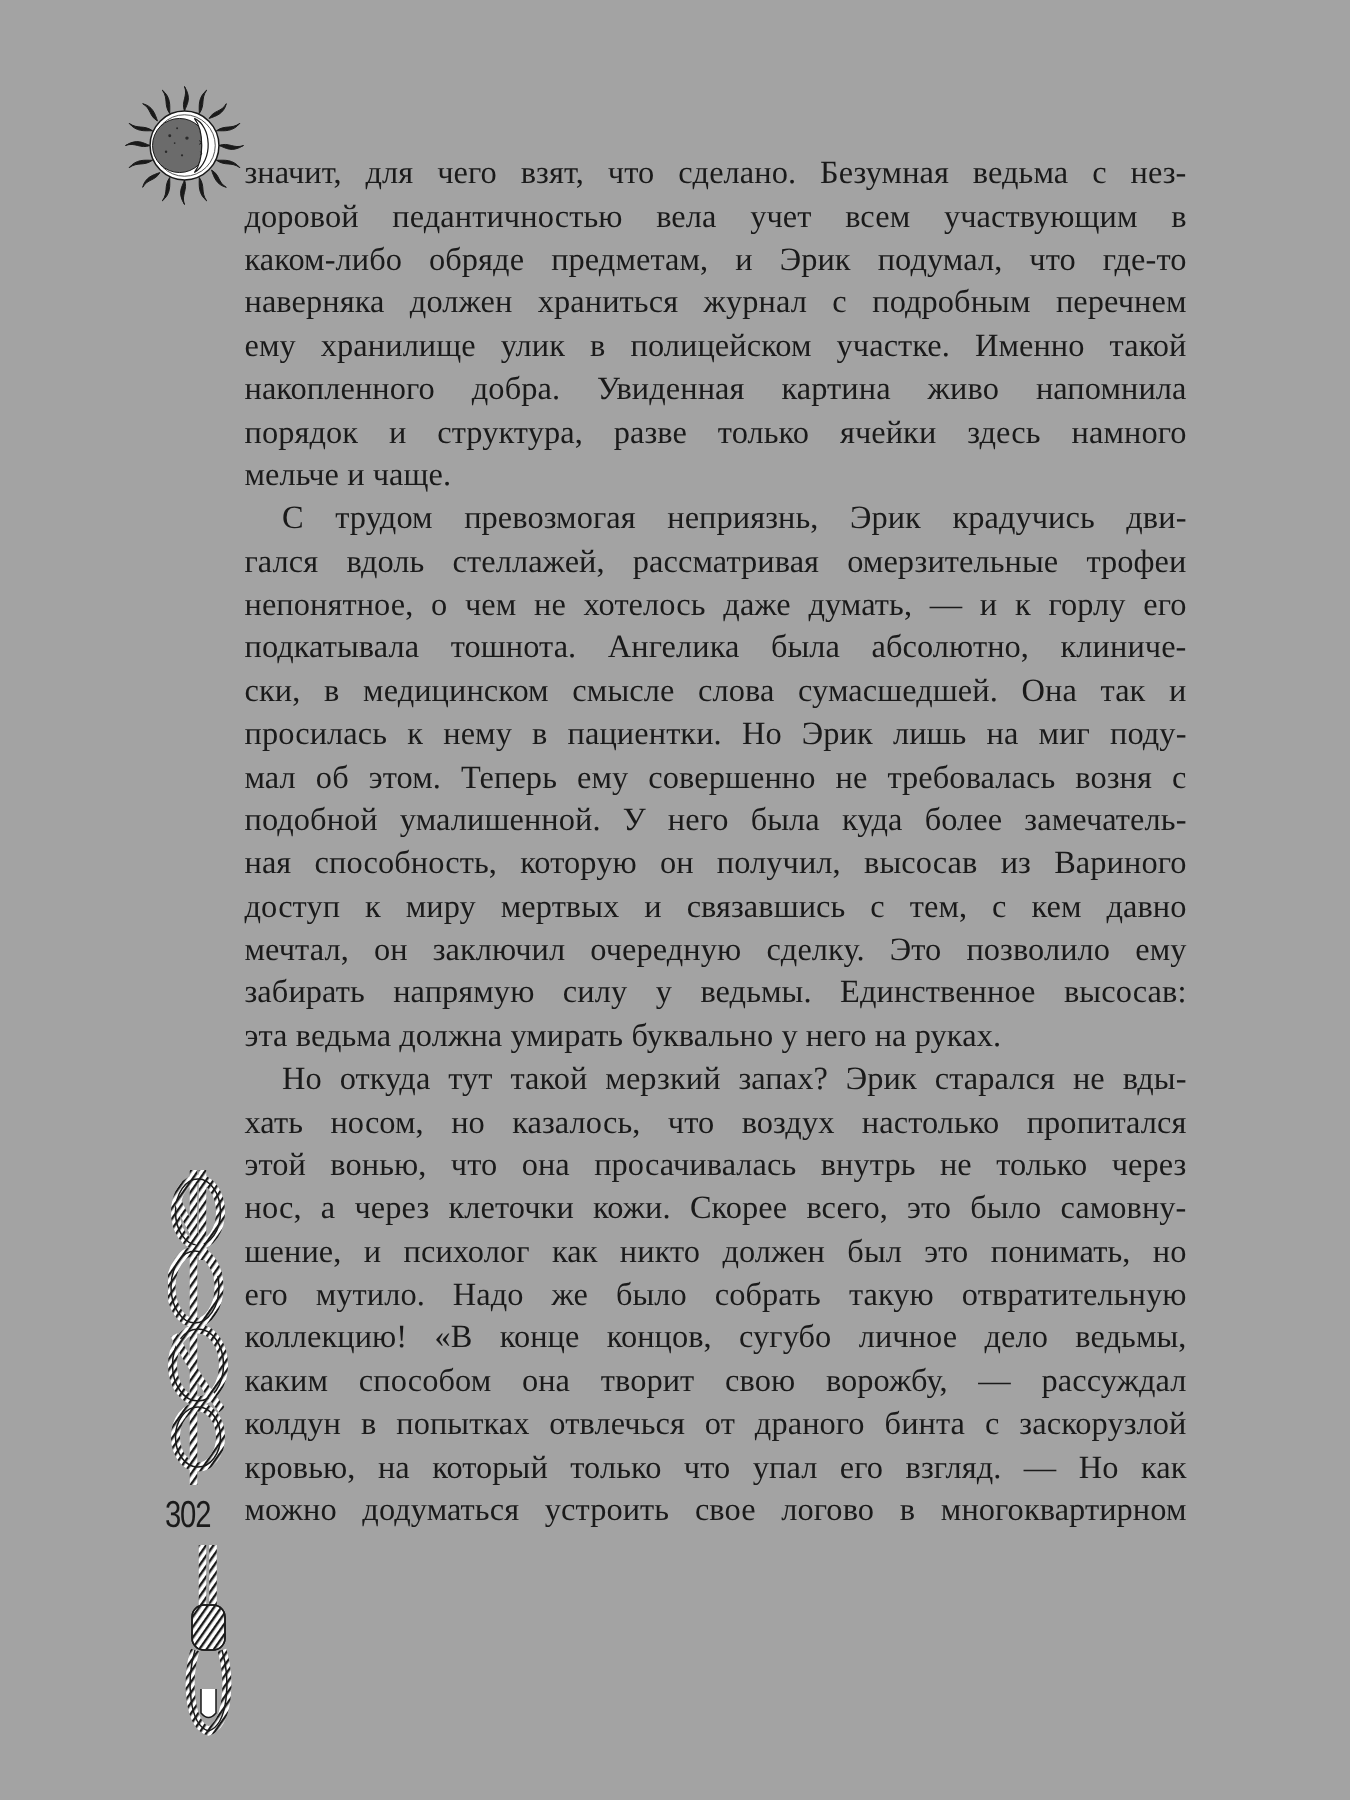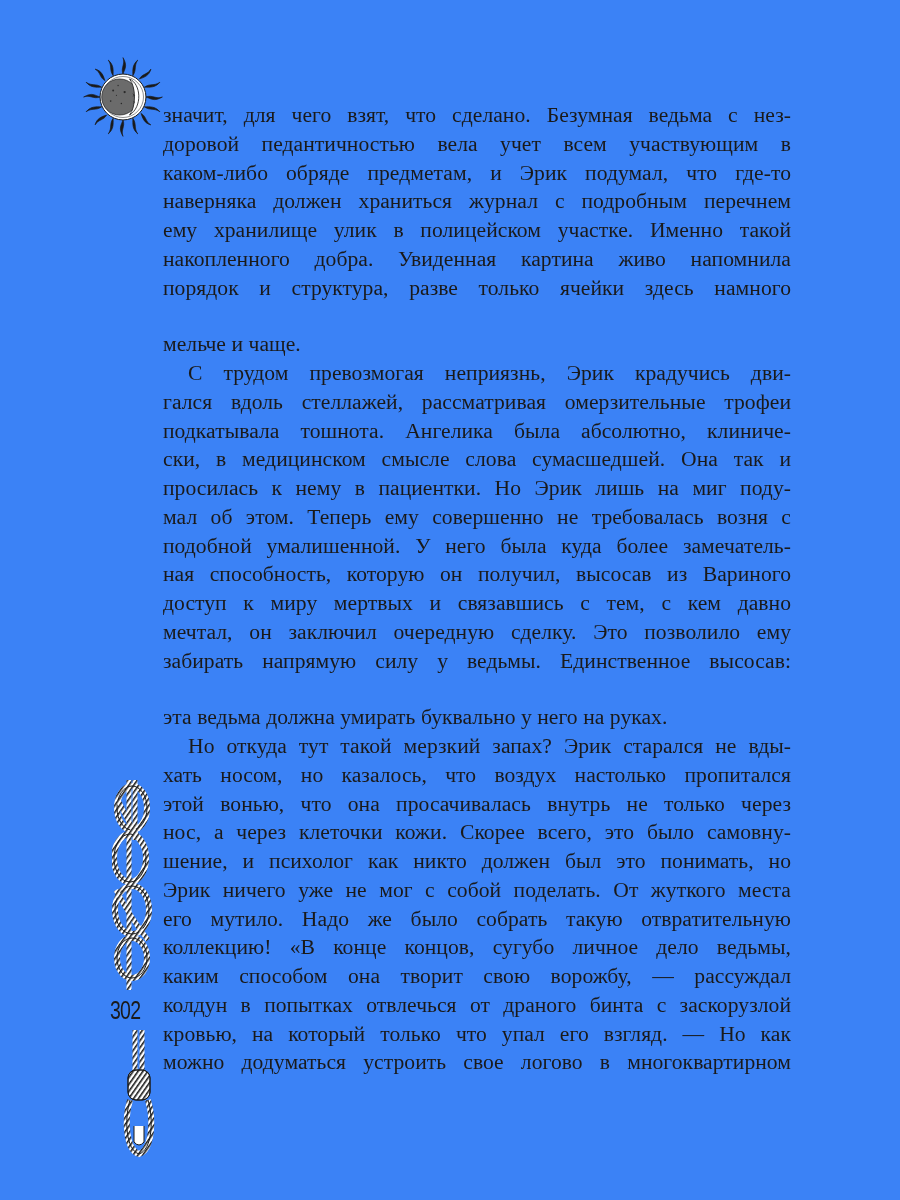--- a/index.html
+++ b/index.html
@@ -12,21 +12,21 @@
       height: 1200px;
       position: relative;
       overflow: hidden;
       font-family: "Liberation Serif", "DejaVu Serif", serif;
       color: #1a1a1a;
     }
     .page {
       position: absolute;
       left: 0; top: 0;
       width: 900px; height: 1200px;
-      background: #3b82f6;
+      background: #a3a3a3;
     }
     .emblem {
       position: absolute;
       left: 82px;
       top: 56px;
       width: 82px;
       height: 82px;
     }
     .text-block {
       position: absolute;
@@ -39,21 +39,20 @@
       height: 28.75px;
       line-height: 28.75px;
       font-size: 21.6px;
       white-space: nowrap;
       text-align: justify;
       text-align-last: justify;
       letter-spacing: 0.05px;
     }
     .line.last {
       text-align-last: left;
-      margin-top: 28px;
     }
     .line.indent {
       padding-left: 25px;
     }
     .rope-column {
       position: absolute;
       left: 112px;
       top: 780px;
       width: 42px;
     }
@@ -126,36 +125,36 @@
     <span class="line">значит, для чего взят, что сделано. Безумная ведьма с нез-</span>
     <span class="line">доровой педантичностью вела учет всем участвующим в</span>
     <span class="line">каком-либо обряде предметам, и Эрик подумал, что где-то</span>
     <span class="line">наверняка должен храниться журнал с подробным перечнем</span>
     <span class="line">ему хранилище улик в полицейском участке. Именно такой</span>
     <span class="line">накопленного добра. Увиденная картина живо напомнила</span>
     <span class="line">порядок и структура, разве только ячейки здесь намного</span>
     <span class="line last">мельче и чаще.</span>
     <span class="line indent">С трудом превозмогая неприязнь, Эрик крадучись дви-</span>
     <span class="line">гался вдоль стеллажей, рассматривая омерзительные трофеи</span>
+    <span class="line">непонятное, о чем не хотелось даже думать, — и к горлу его</span>
     <span class="line">подкатывала тошнота. Ангелика была абсолютно, клиниче-</span>
     <span class="line">ски, в медицинском смысле слова сумасшедшей. Она так и</span>
     <span class="line">просилась к нему в пациентки. Но Эрик лишь на миг поду-</span>
     <span class="line">мал об этом. Теперь ему совершенно не требовалась возня с</span>
     <span class="line">подобной умалишенной. У него была куда более замечатель-</span>
     <span class="line">ная способность, которую он получил, высосав из Вариного</span>
     <span class="line">доступ к миру мертвых и связавшись с тем, с кем давно</span>
     <span class="line">мечтал, он заключил очередную сделку. Это позволило ему</span>
     <span class="line">забирать напрямую силу у ведьмы. Единственное высосав:</span>
     <span class="line last">эта ведьма должна умирать буквально у него на руках.</span>
     <span class="line indent">Но откуда тут такой мерзкий запах? Эрик старался не вды-</span>
     <span class="line">хать носом, но казалось, что воздух настолько пропитался</span>
     <span class="line">этой вонью, что она просачивалась внутрь не только через</span>
     <span class="line">нос, а через клеточки кожи. Скорее всего, это было самовну-</span>
     <span class="line">шение, и психолог как никто должен был это понимать, но</span>
-    <span class="line">Эрик ничего уже не мог с собой поделать. От жуткого места</span>
     <span class="line">его мутило. Надо же было собрать такую отвратительную</span>
     <span class="line">коллекцию! «В конце концов, сугубо личное дело ведьмы,</span>
     <span class="line">каким способом она творит свою ворожбу, — рассуждал</span>
     <span class="line">колдун в попытках отвлечься от драного бинта с заскорузлой</span>
     <span class="line">кровью, на который только что упал его взгляд. — Но как</span>
     <span class="line">можно додуматься устроить свое логово в многоквартирном</span>
   </div>
 
   <svg class="rope-column" viewBox="0 0 42 210" style="height:210px;">
     <defs>

